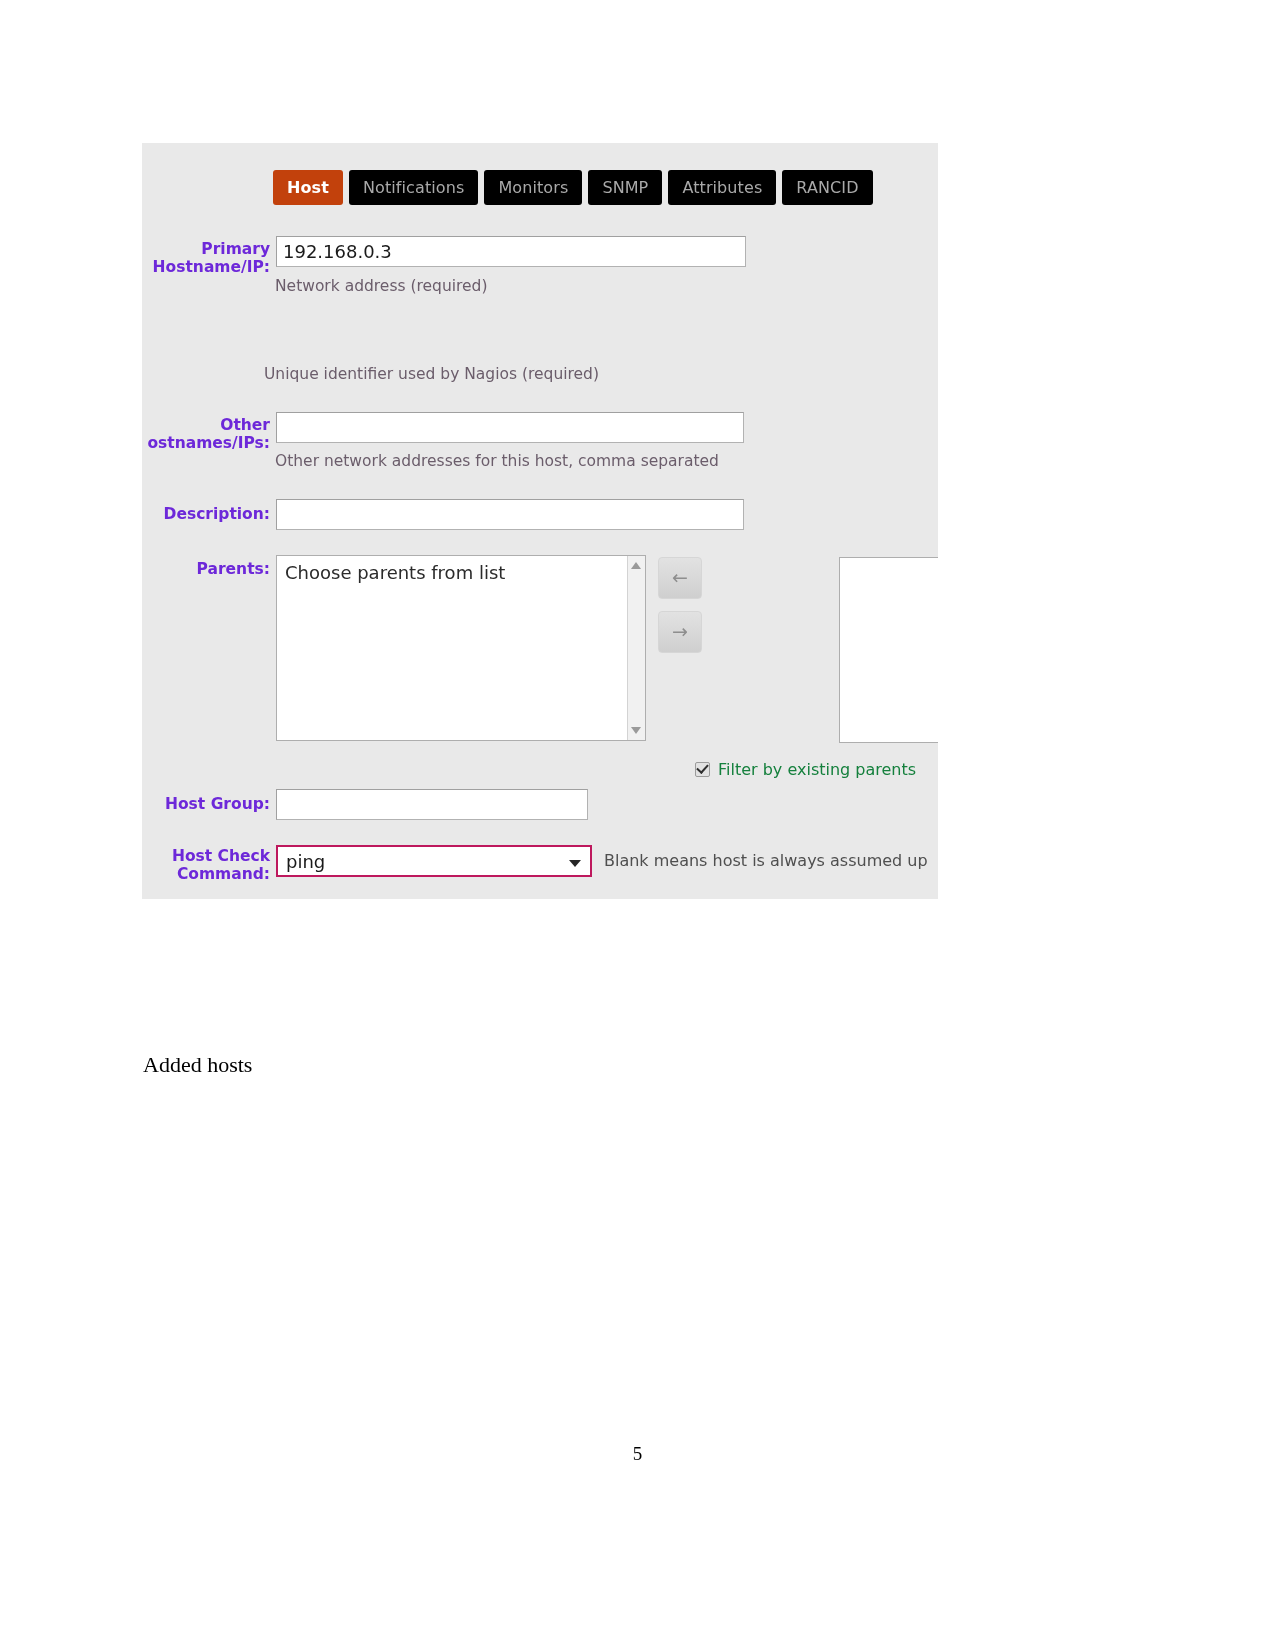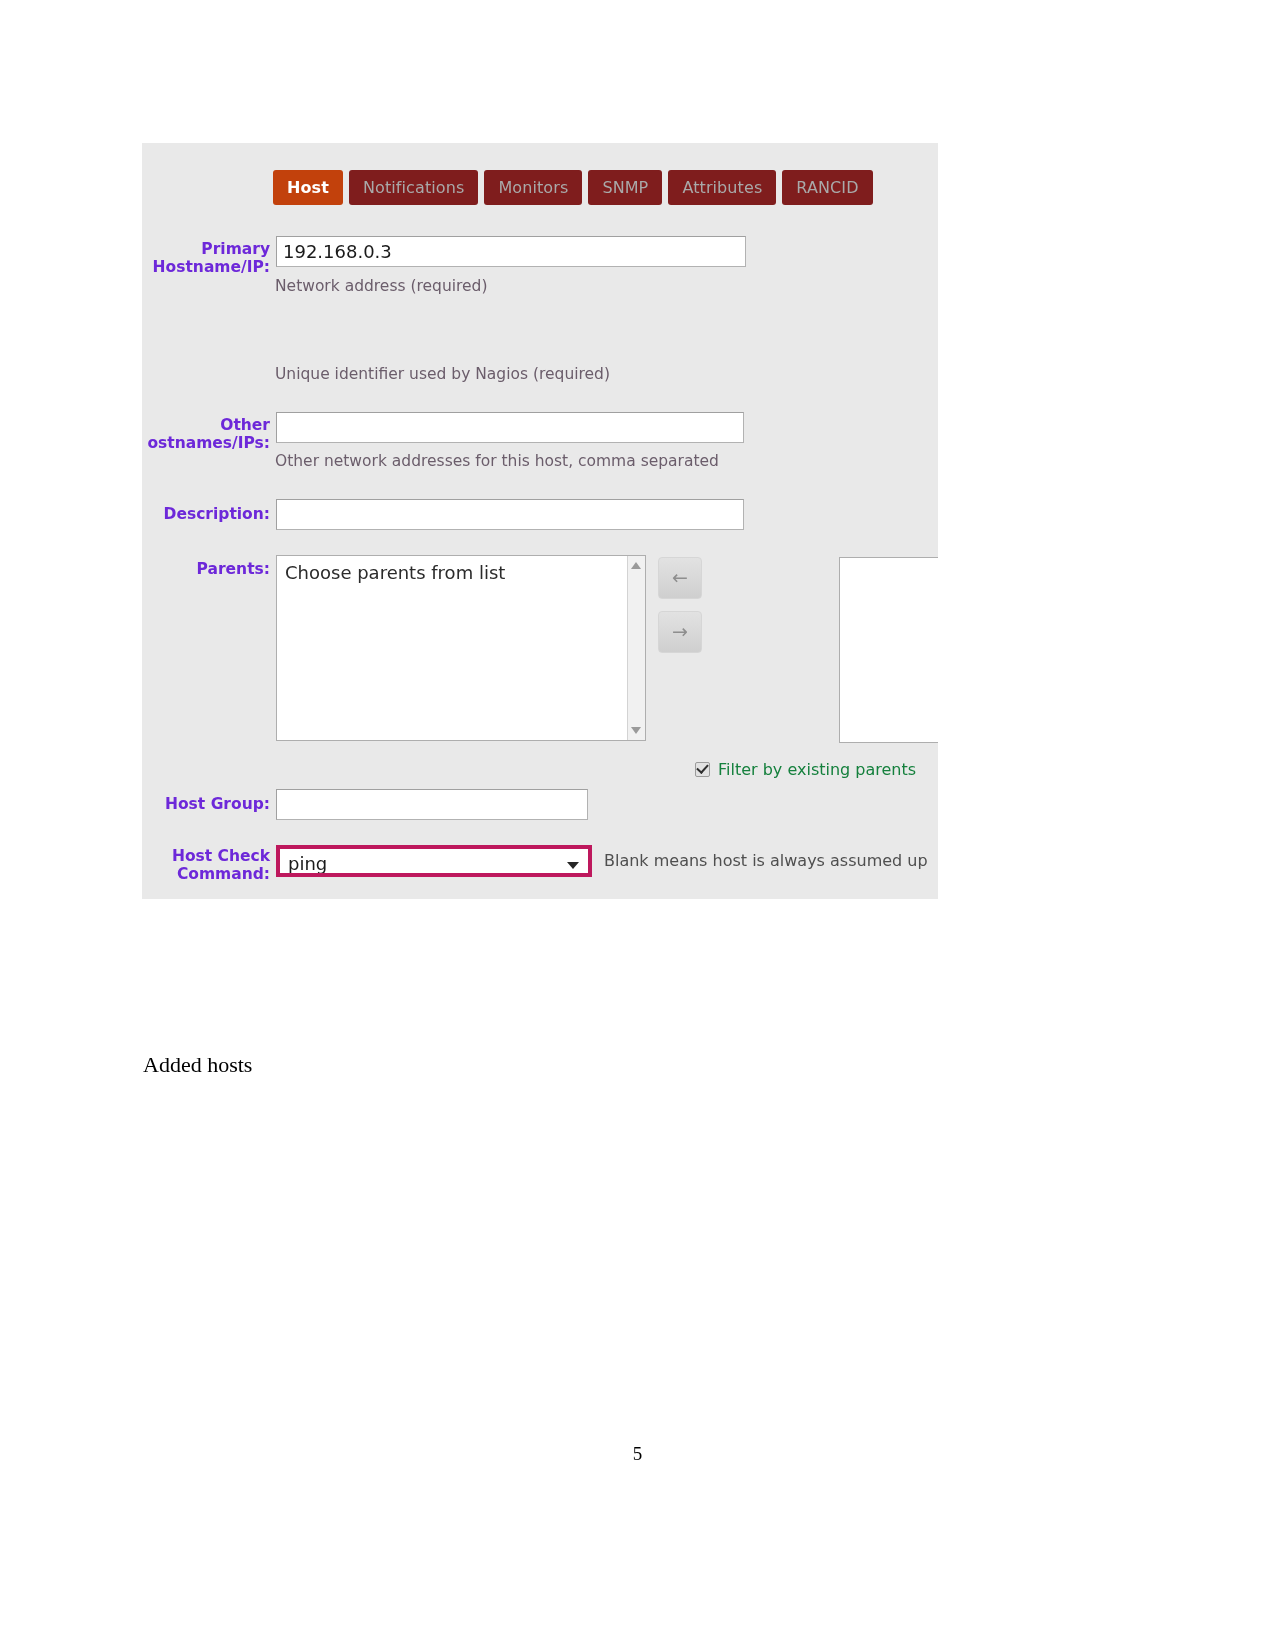--- a/index.html
+++ b/index.html
@@ -35,21 +35,21 @@
     display: flex;
     gap: 6px;
     align-items: flex-start;
   }
   .tab {
     height: 35px;
     line-height: 35px;
     padding: 0 14px;
     font-size: 16px;
     color: #a9a9a9;
-    background: #7f1d1d;
+    background: #000000;
     border-radius: 3px;
     white-space: nowrap;
     letter-spacing: .1px;
   }
   .tab.active {
     background: #c2410c;
     color: #ffffff;
     font-weight: bold;
   }
 
@@ -91,21 +91,21 @@
 
   
   #row-primary   { left: 0;   top: 93px;  }
   #lbl-primary   { width: 128px; margin-right: 6px; padding-top: 4px;}
   #inp-primary   { width: 470px; }
   #help-primary  { left: 133px; top: 134px; }
 
   #row-title     { left: 0;   top: 181px; }
   #lbl-title     { width: 128px; margin-right: 6px; padding-top: 5px;}
   #inp-title     { width: 470px; }
-  #help-title    { left: 133px; top: 222px; }
+  #help-title    { left: 122px; top: 222px; }
 
   #row-other     { left: 0;   top: 269px; }
   #lbl-other     { width: 128px; margin-right: 6px; padding-top: 4px;}
   #inp-other     { width: 468px; }
   #help-other    { left: 133px; top: 309px; }
 
   #row-desc      { left: 0;   top: 356px; }
   #lbl-desc      { width: 128px; margin-right: 6px; padding-top: 6px;}
   #inp-desc      { width: 468px; }
 
@@ -210,21 +210,21 @@
   #row-hostgroup { left: 0; top: 646px; }
   #lbl-hostgroup { width: 128px; margin-right: 6px; padding-top: 6px;}
   #inp-hostgroup { width: 312px; }
 
   #row-hostcheck { left: 0; top: 702px; }
   #lbl-hostcheck { width: 128px; margin-right: 6px; padding-top: 2px; }
   .select-box {
     box-sizing: border-box;
     position: relative;
     background: #ffffff;
-    border: 4px solid #be185d;
+    border: 2px solid #be185d;
     width: 316px;
     height: 32px;
     font-size: 18px;
     color: #1a1a1a;
     line-height: 30px;
     padding: 0 26px 0 8px;
     white-space: nowrap;
     overflow: hidden;
   }
   .select-box .caret {

